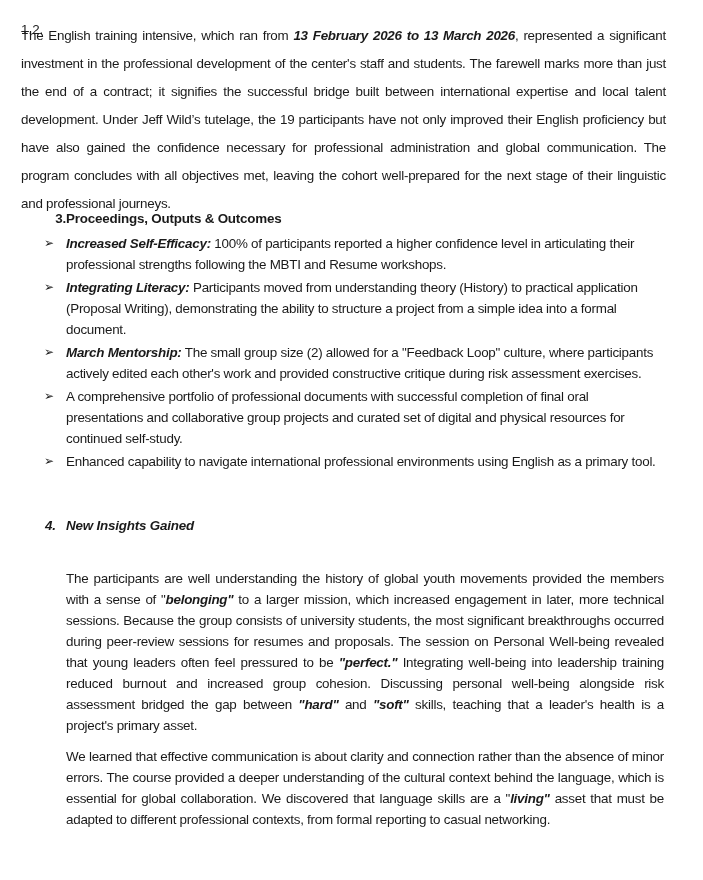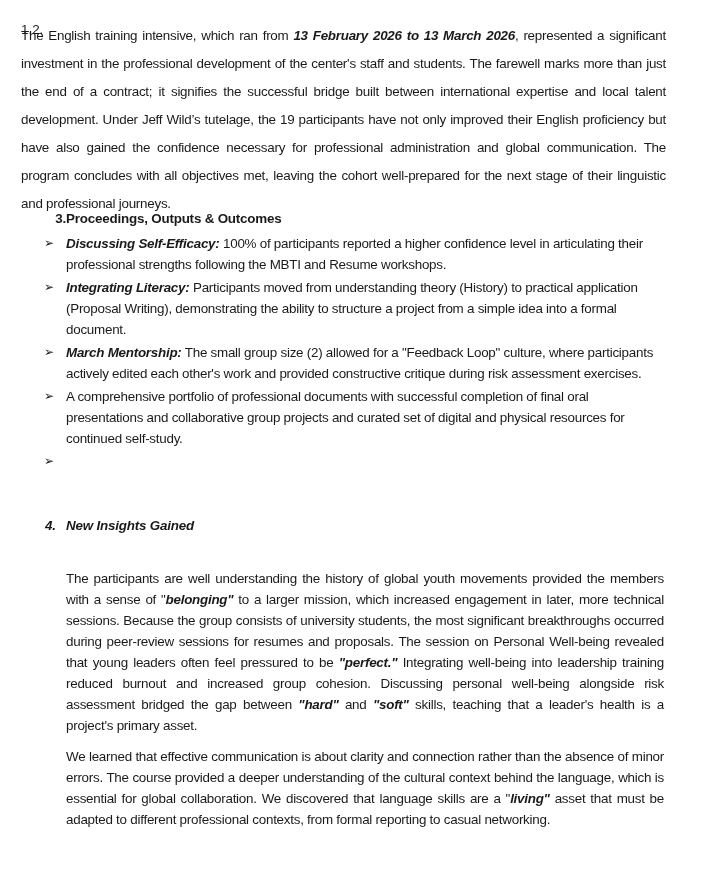--- a/index.html
+++ b/index.html
@@ -40,36 +40,37 @@
     <div class="para"><span>The English training intensive, which ran from </span><span class="bi">13 February 2026 to 13 March 2026</span><span>, represented a significant investment in the professional development of the center's staff and students. The farewell marks more than just the end of a contract; it signifies the successful bridge built between international expertise and local talent development. Under Jeff Wild’s tutelage, the 19 participants have not only improved their English proficiency but have also gained the confidence necessary for professional administration and global communication. The program concludes with all objectives met, leaving the cohort well-prepared for the next stage of their linguistic and professional journeys.</span></div>
   </div>
 
   <div class="heading" style="top:211px;text-align:right;">
     <span class="hnum">3.</span><span>Proceedings, Outputs &amp; Outcomes</span>
   </div>
 
   <div class="bullets" style="top:233px;">
     <div class="bullet">
       <span class="arrow">➢</span>
-      <b>Discussing Self-Efficacy:</b><span> 100% of participants reported a higher confidence level in articulating their professional strengths following the MBTI and Resume workshops.</span>
+      <b>Increased Self-Efficacy:</b><span> 100% of participants reported a higher confidence level in articulating their professional strengths following the MBTI and Resume workshops.</span>
     </div>
     <div class="bullet">
       <span class="arrow">➢</span>
       <b>Integrating Literacy:</b><span> Participants moved from understanding theory (History) to practical application (Proposal Writing), demonstrating the ability to structure a project from a simple idea into a formal document.</span>
     </div>
     <div class="bullet">
       <span class="arrow">➢</span>
       <b>March Mentorship:</b><span> The small group size (2) allowed for a "Feedback Loop" culture, where participants actively edited each other's work and provided constructive critique during risk assessment exercises.</span>
     </div>
     <div class="bullet">
       <span class="arrow">➢</span>
       <span>A comprehensive portfolio of professional documents with successful completion of final oral presentations and collaborative group projects and curated set of digital and physical resources for continued self-study.</span>
     </div>
     <div class="bullet">
       <span class="arrow">➢</span>
+      <span>Enhanced capability to navigate international professional environments using English as a primary tool.</span>
     </div>
   </div>
 
   <div class="heading" style="top:518px;font-style:italic;">
     <span class="hnum">4.</span><span>New Insights Gained</span>
   </div>
 
   <div class="body-para" style="top:568px;"><span>The participants are well understanding the history of global youth movements provided the members with a sense of "</span><span class="bi">belonging"</span><span> to a larger mission, which increased engagement in later, more technical sessions. Because the group consists of university students, the most significant breakthroughs occurred during peer-review sessions for resumes and proposals. The session on Personal Well-being revealed that young leaders often feel pressured to be </span><span class="bi">"perfect."</span><span> Integrating well-being into leadership training reduced burnout and increased group cohesion. Discussing personal well-being alongside risk assessment bridged the gap between </span><span class="bi">"hard"</span><span> and </span><span class="bi">"soft"</span><span> skills, teaching that a leader's health is a project's primary asset.</span></div>
 
   <div class="body-para" style="top:746px;"><span>We learned that effective communication is about clarity and connection rather than the absence of minor errors. The course provided a deeper understanding of the cultural context behind the language, which is essential for global collaboration. We discovered that language skills are a "</span><span class="bi">living"</span><span> asset that must be adapted to different professional contexts, from formal reporting to casual networking.</span></div>

